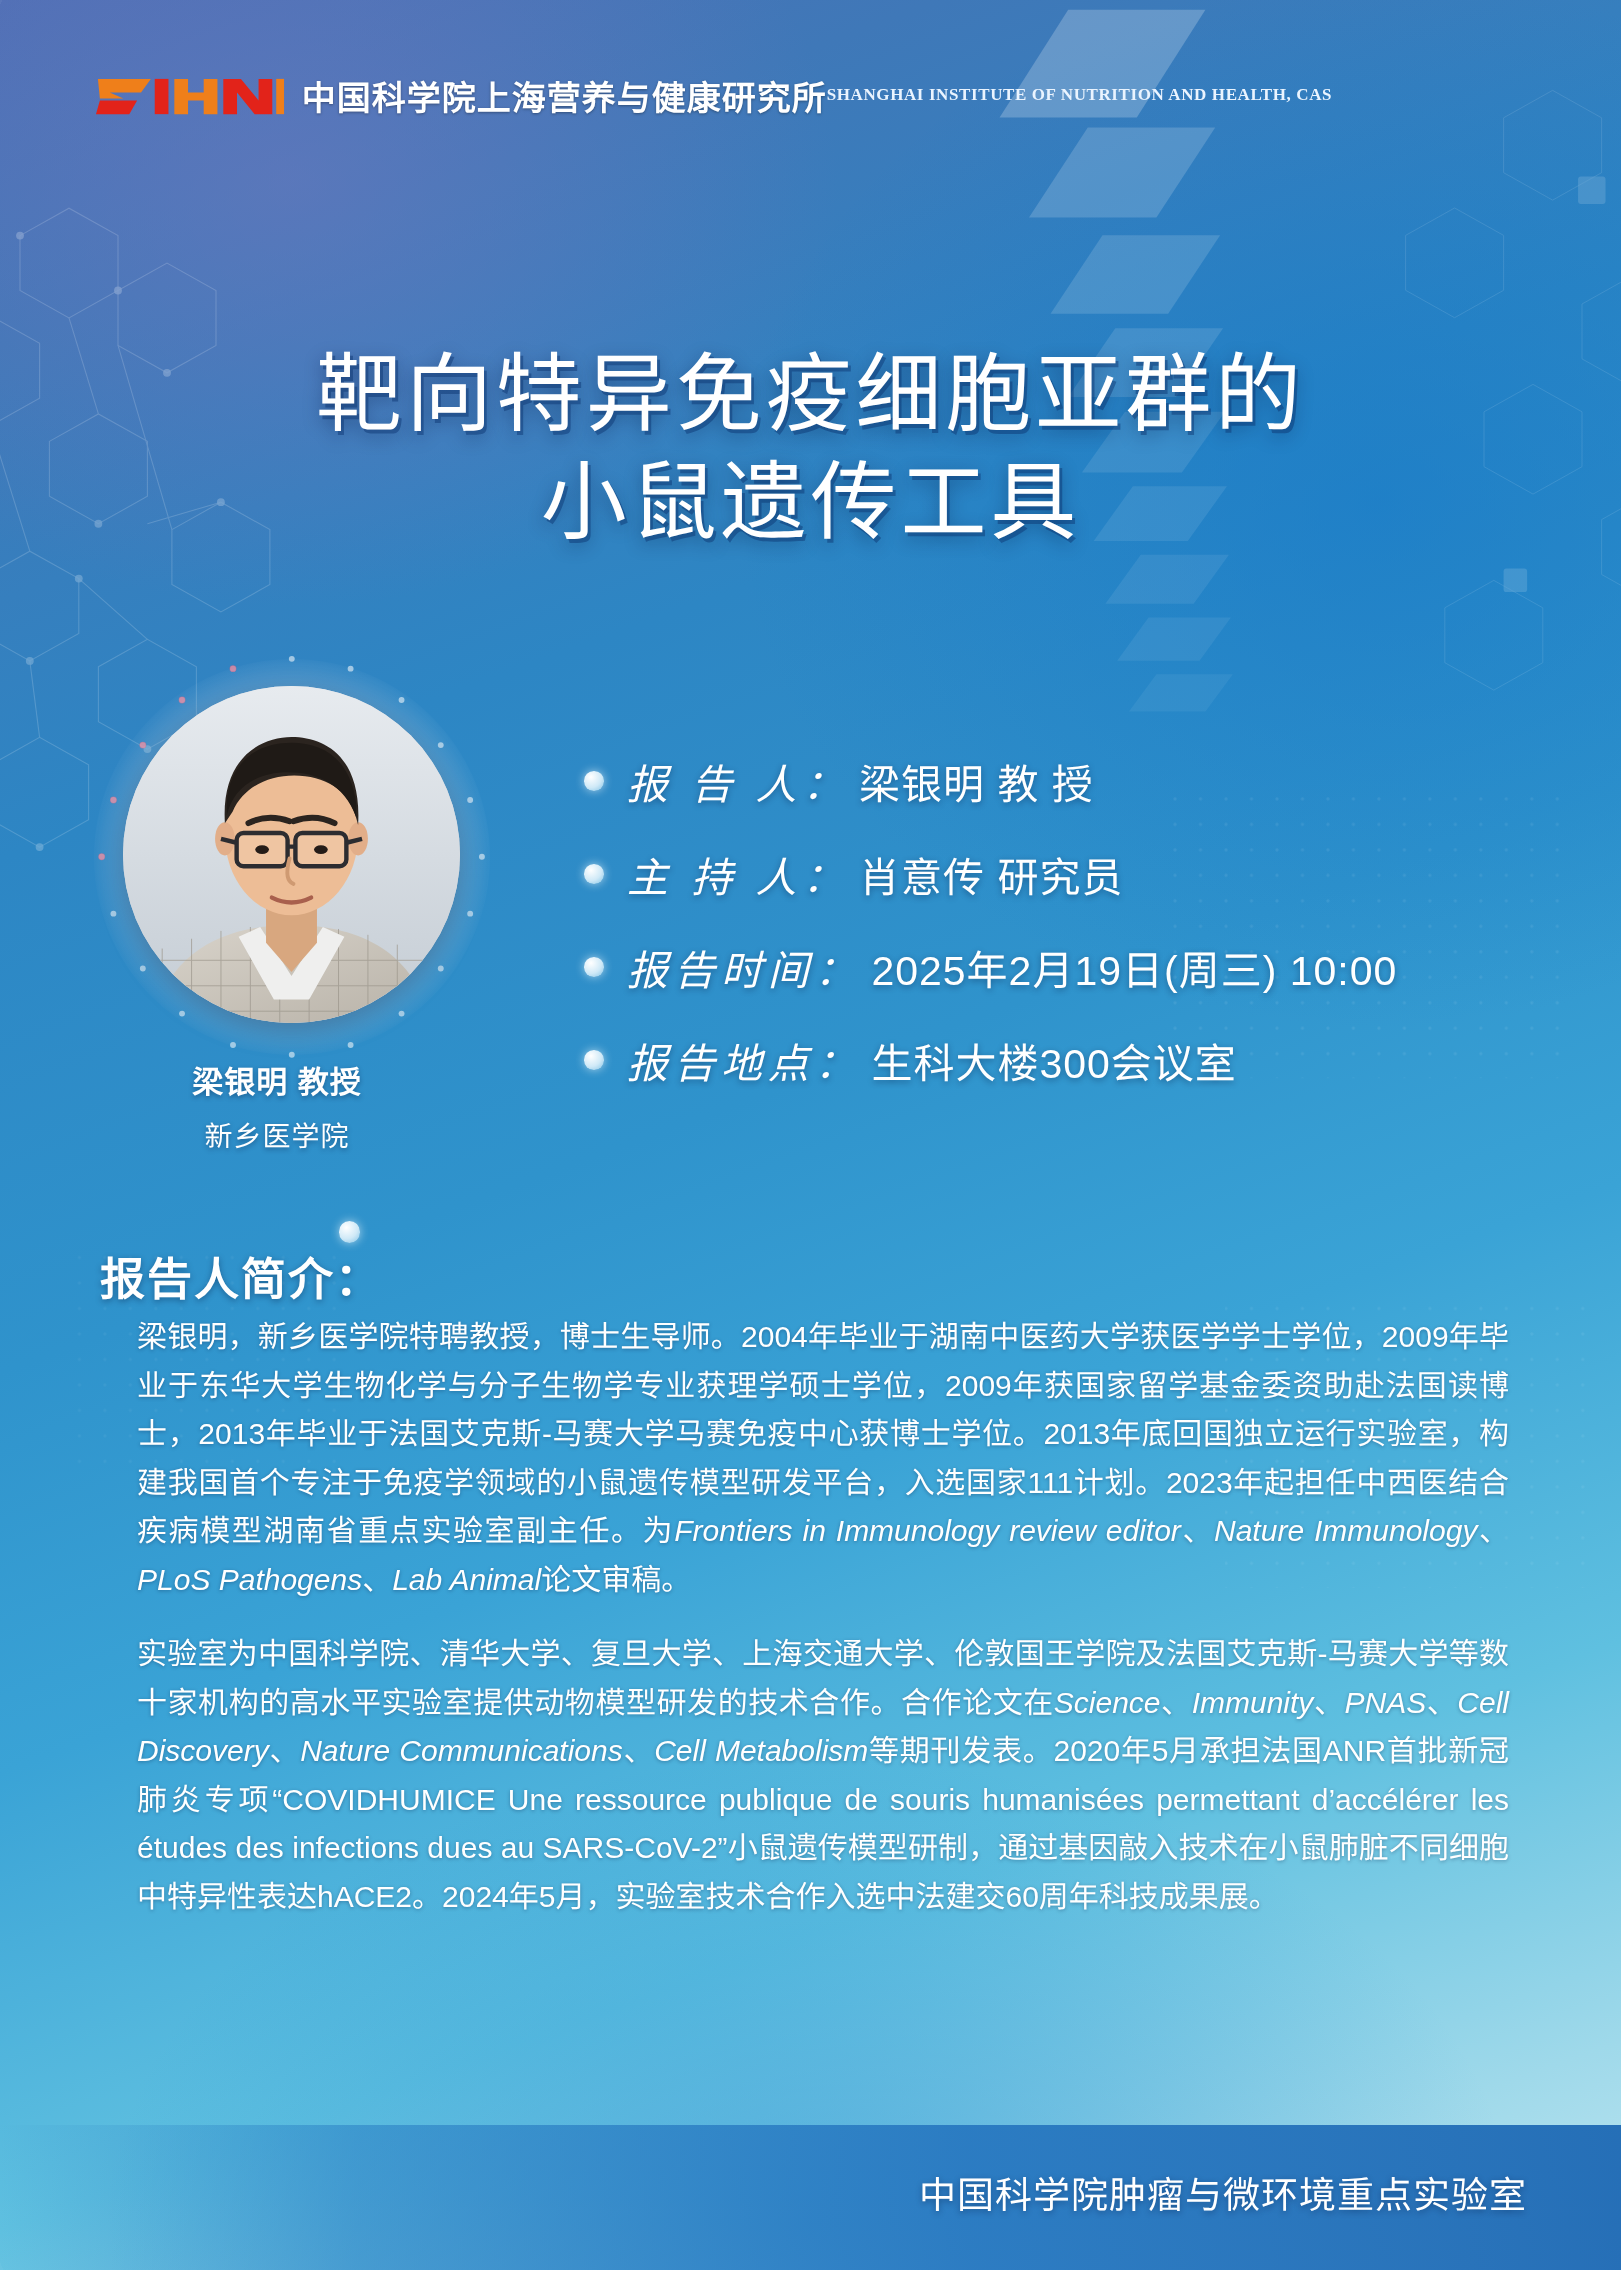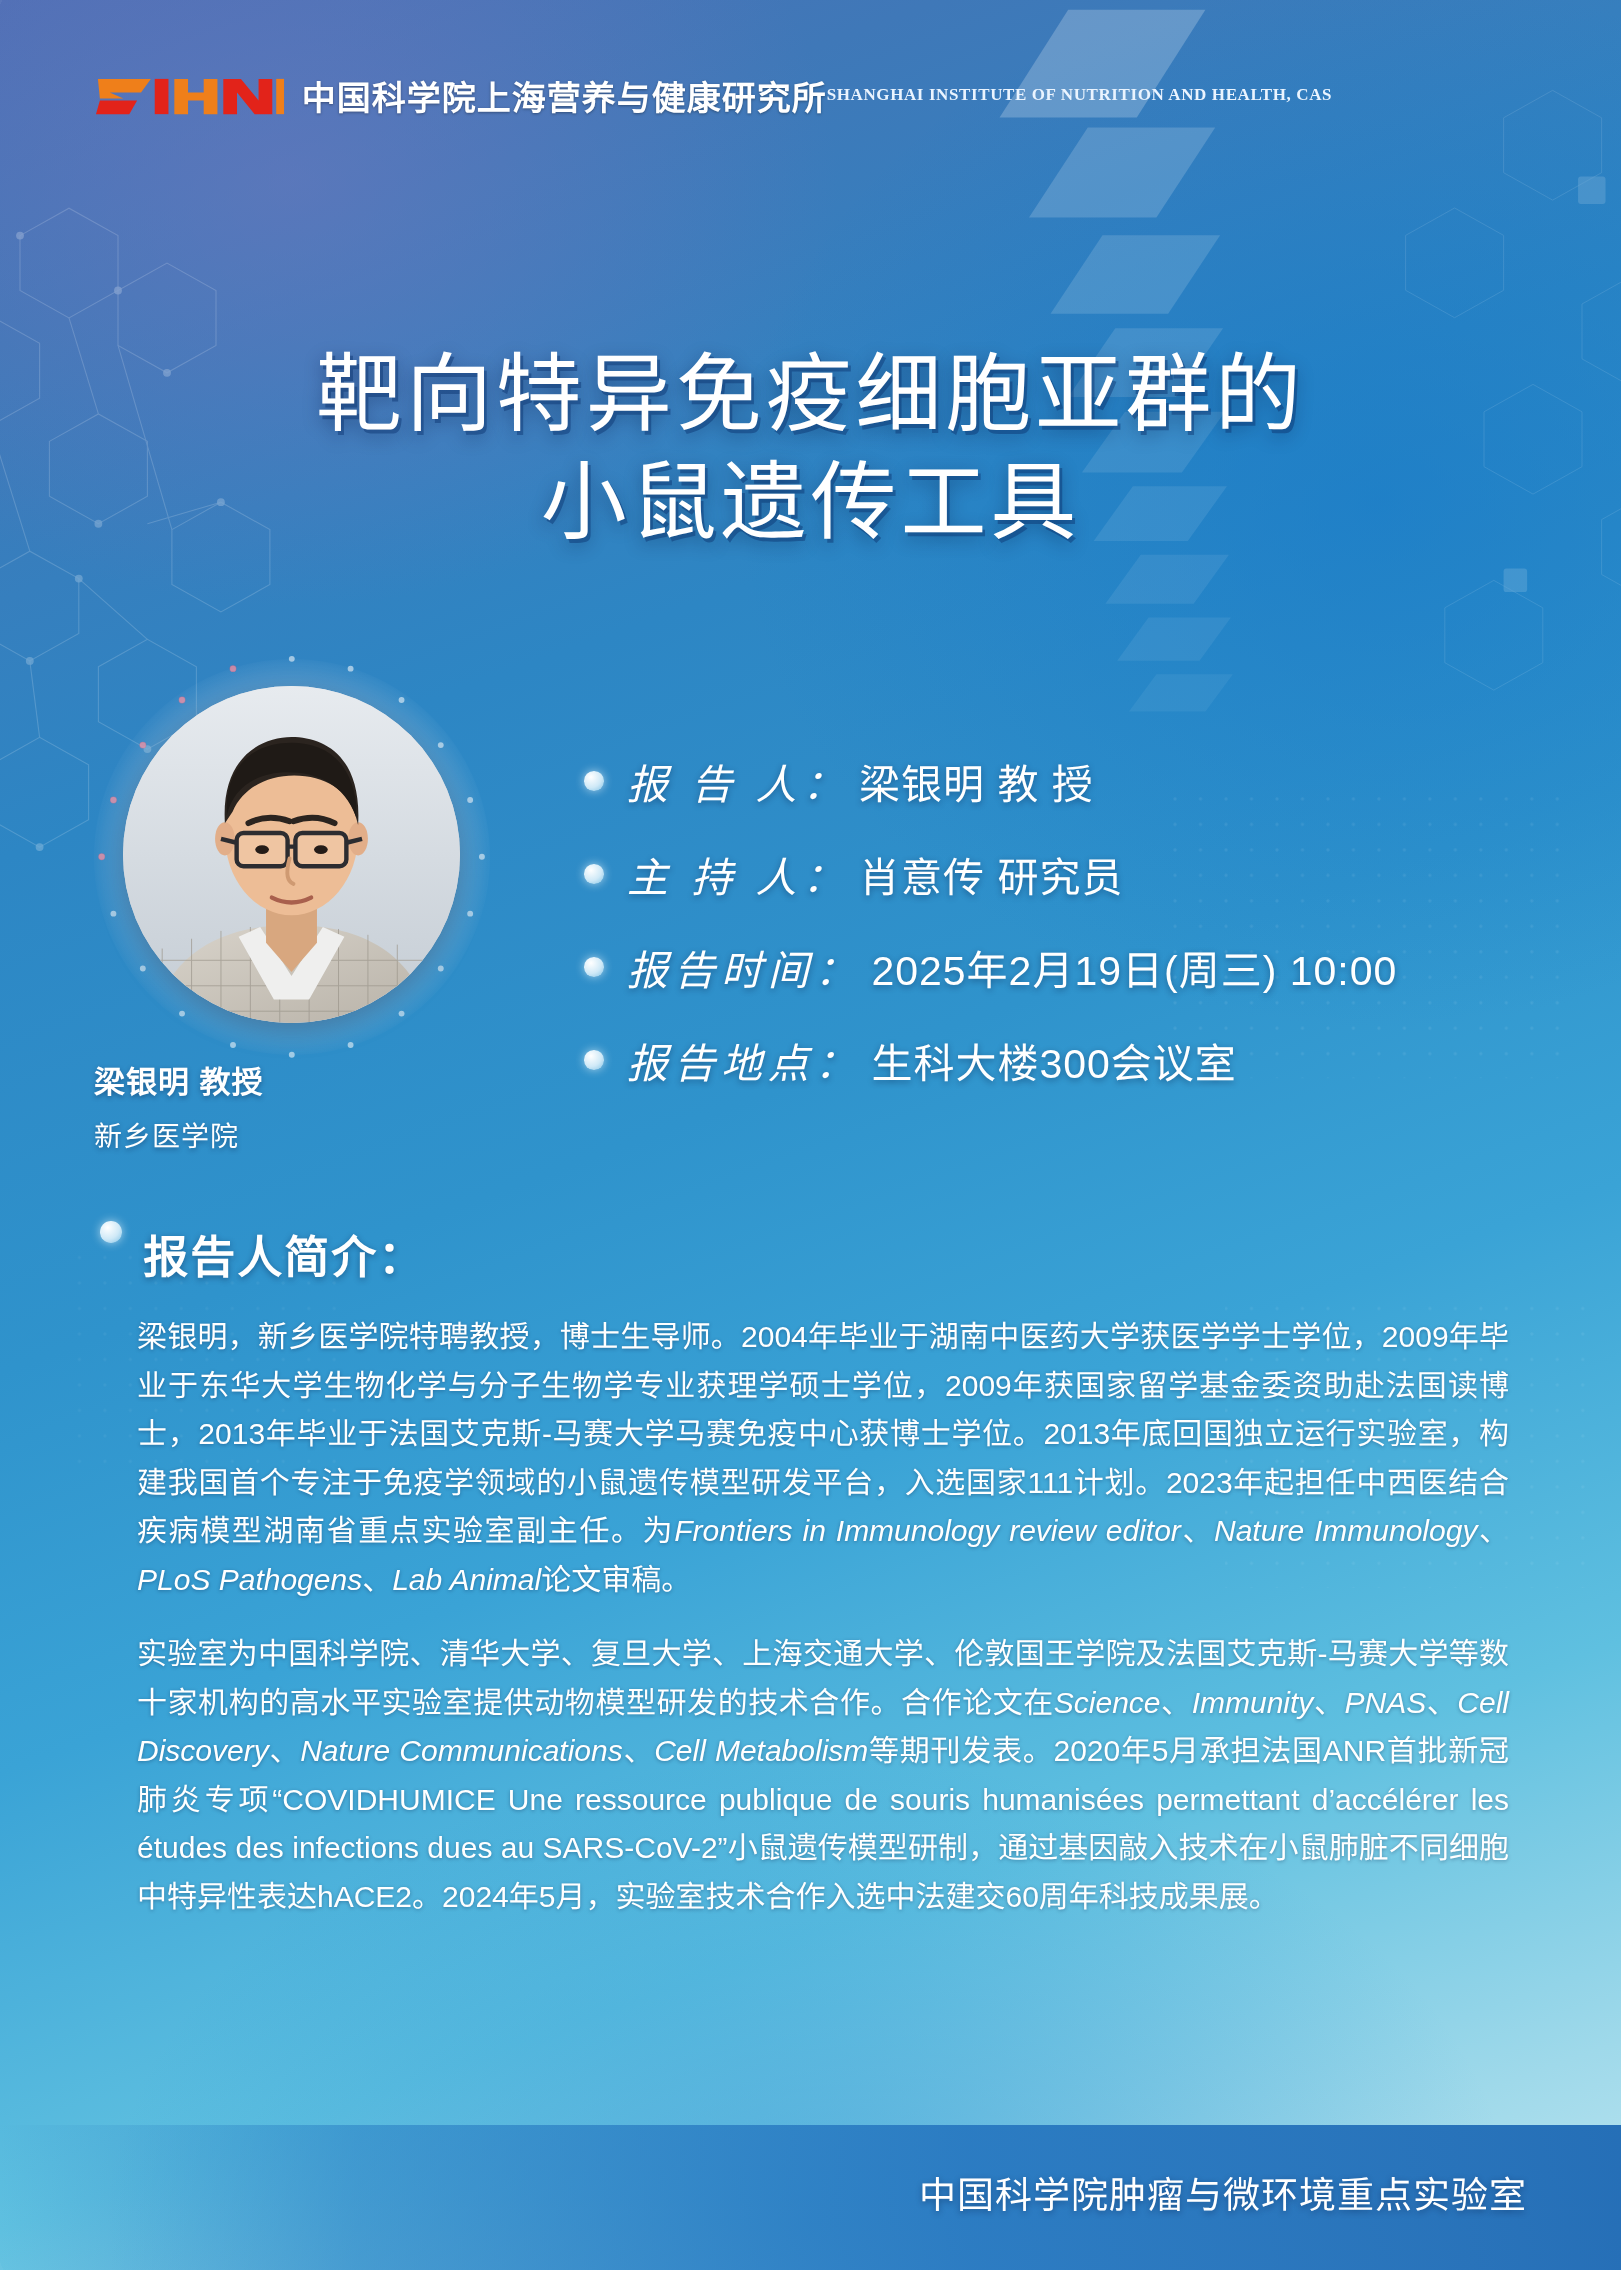--- a/index.html
+++ b/index.html
@@ -117,23 +117,23 @@
     left: 29px; top: 27.4px;
     width: 337px; height: 337px;
     border-radius: 50%;
     overflow: hidden;
     background: #cfd6dd;
     box-shadow: 0 7.8px 25.5px rgba(0,30,70,.35);
   }
   .photo svg { display:block; }
   .photo-caption {
     position: absolute;
-    left: 94px; top: 1057px;
+    left: 79px; top: 1057px;
     width: 396px;
-    text-align: left;
+    text-align: center;
     color: #ffffff;
   }
   .photo-caption .name { font-size: 31px; font-weight: 600; letter-spacing: 1px; text-shadow: 0 2px 4.9px rgba(0,20,60,.4); }
   .photo-caption .org { font-size: 28px; margin-top: 11.8px; letter-spacing: 1px; text-shadow: 0 2px 4.9px rgba(0,20,60,.4); }
 
   
   .info-list {
     position: absolute;
     left: 584px; top: 751px;
     width: 980px;
@@ -155,26 +155,27 @@
     flex: 0 0 auto;
     box-shadow: 0 0 9.8px rgba(255,255,255,.6);
   }
   .info-label { letter-spacing: 5.9px; font-style: italic; }
   .info-value { margin-left: 9.8px; }
 
   
   .bio-head {
     position: absolute;
     left: 100px; top: 1221px;
-    display: flex; align-items: flex-start;
+    display: flex; align-items: flex-end;
     color: #ffffff;
     font-size: 45px;
     font-weight: 700;
     letter-spacing: 2px;
     text-shadow: 0 2px 5.9px rgba(0,20,60,.4);
+    flex-direction: column;
   }
   .bio-head .bullet { width: 21.6px; height: 21.6px; margin-right: 21.6px; }
   .bio-body {
     position: absolute;
     left: 137px; top: 1313px;
     width: 1372px;
     color: #ffffff;
     font-size: 30px;
     line-height: 1.62;
     text-align: justify;

